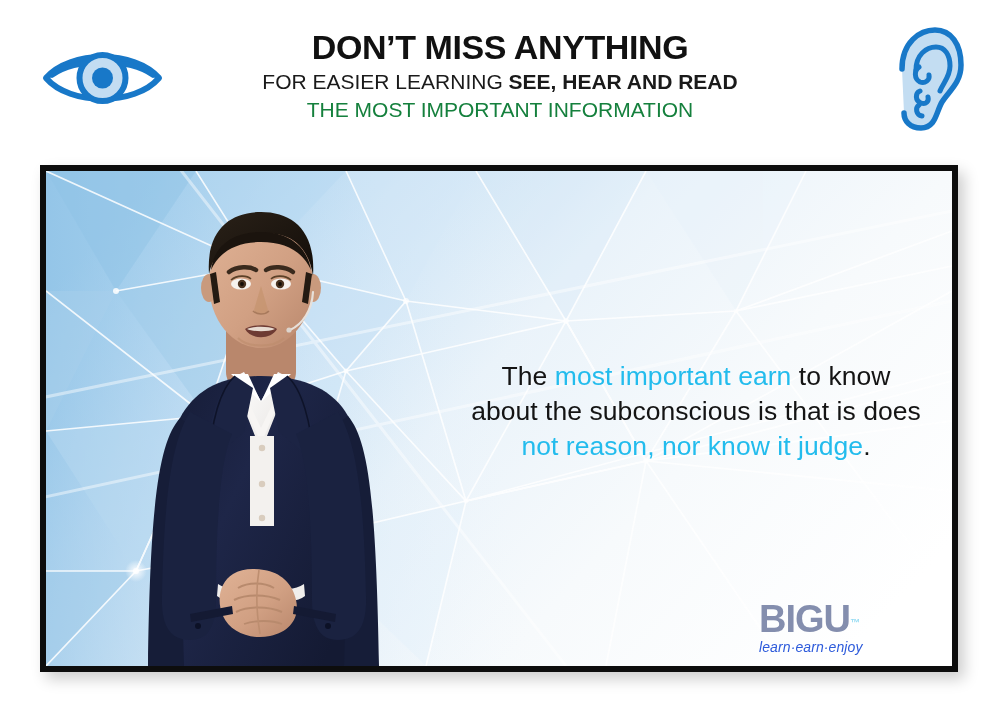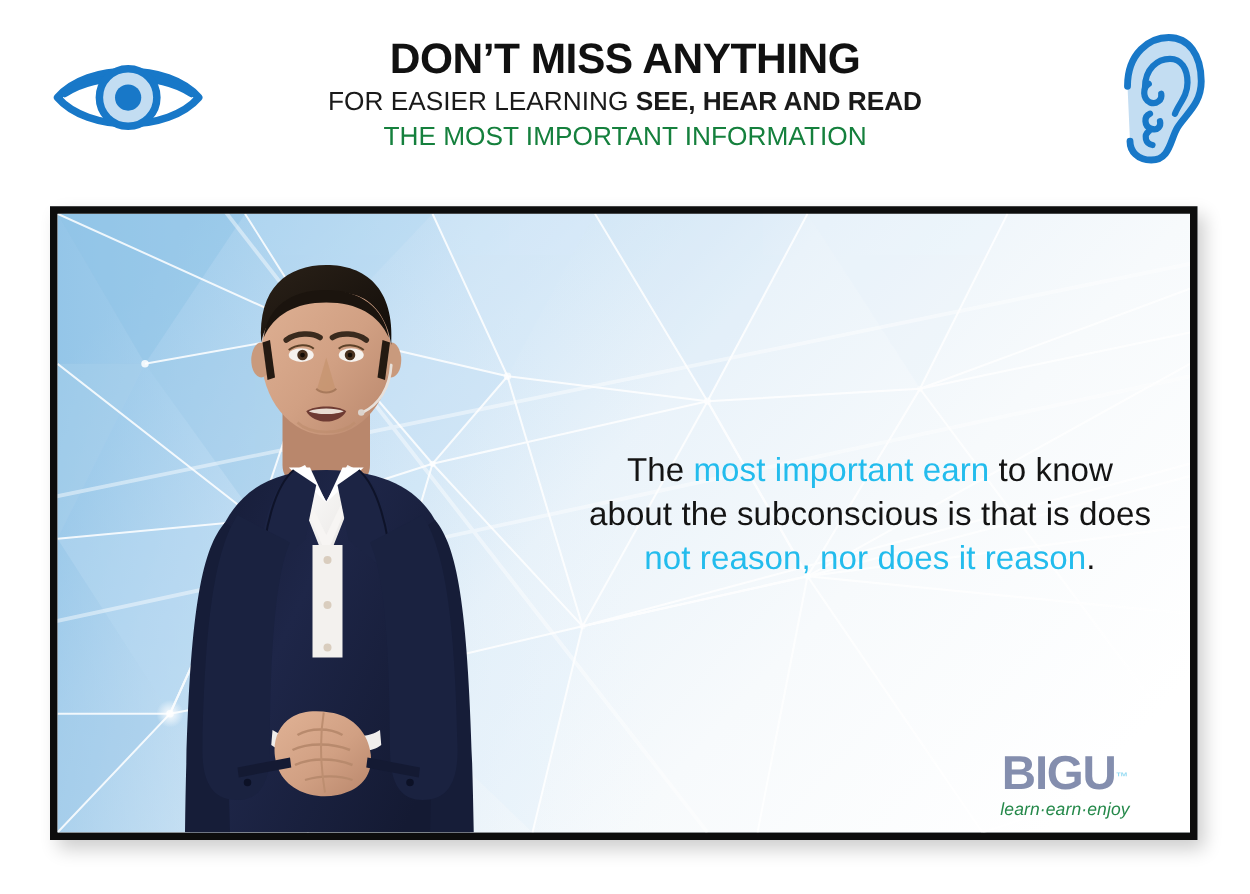--- a/index.html
+++ b/index.html
@@ -101,23 +101,23 @@
     font-size: 26.5px;
     line-height: 35px;
     color: #141414;
     letter-spacing: 0.05px;
   }
   .caption .hl { color: #23bced; }
 
   
   .logo {
     position: absolute;
-    right: 24px; bottom: 10px;
+    right: 41px; bottom: 10px;
     width: 152px;
-    text-align: center;
+    text-align: left;
     opacity: 0.93;
   }
   .logo-row1 {
     font-size: 38px;
     font-weight: bold;
     letter-spacing: -1px;
     line-height: 38px;
     color: #7b86a8;
     position: relative;
     display: inline-block;
@@ -134,21 +134,21 @@
     font-weight: bold;
     letter-spacing: 0.2px;
     line-height: 27px;
     color: #7fd8f5;
   }
   .logo-row3 {
     font-size: 14px;
     font-style: italic;
     letter-spacing: 0.1px;
     line-height: 18px;
-    color: #15803d;
+    color: #1d4ed8;
   }
 </style>
 </head>
 <body>
 
 <div class="page">
 
   <div class="header">
 
     <div class="eye-icon-wrap">
@@ -386,21 +386,21 @@
           <path d="M140,142 C 150,152 176,152 186,142" fill="none" stroke="#bd8c6d" stroke-width="2" opacity="0.6"></path>
 
           <path d="M215,96 C 214,114 205,128 192,134" fill="none" stroke="#e7e0da" stroke-width="2.2" stroke-linecap="round"></path>
           <circle cx="191" cy="134" r="2.6" fill="#dcd4cd"></circle>
         </svg>
       </div>
 
       <div class="caption">
         <div><span>The </span><span class="hl">most important earn</span><span> to know</span></div>
         <div>about the subconscious is that is does</div>
-        <div><span class="hl">not reason, nor does it reason</span><span>.</span></div>
+        <div><span class="hl">not reason, nor know it judge</span><span>.</span></div>
       </div>
 
       <div class="logo">
         <div><span class="logo-row1">BIG</span><span class="logo-row1 u">U</span><span class="logo-tm">™</span></div>
         <div class="logo-row3">learn·earn·enjoy</div>
       </div>
 
     </div>
   </div>
 

